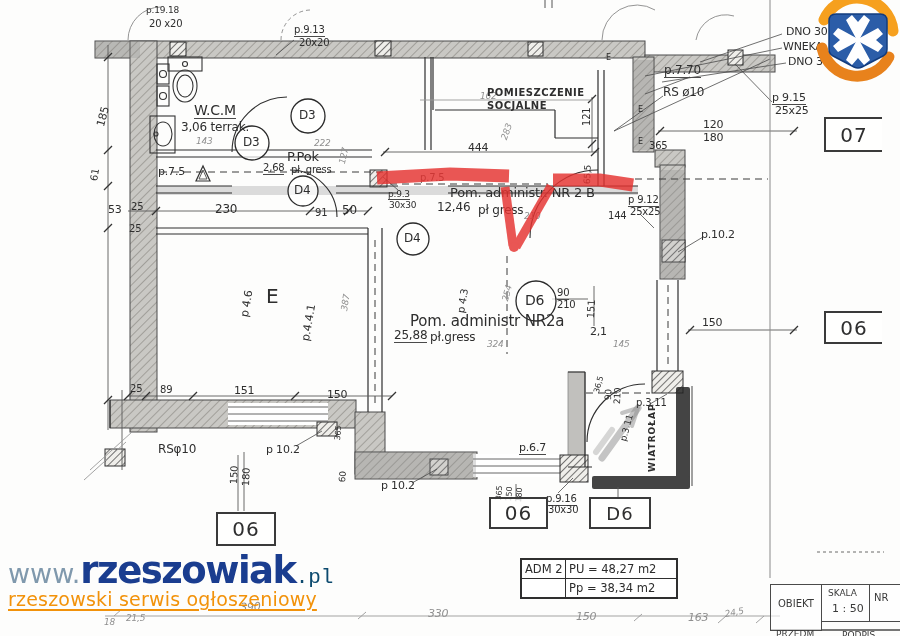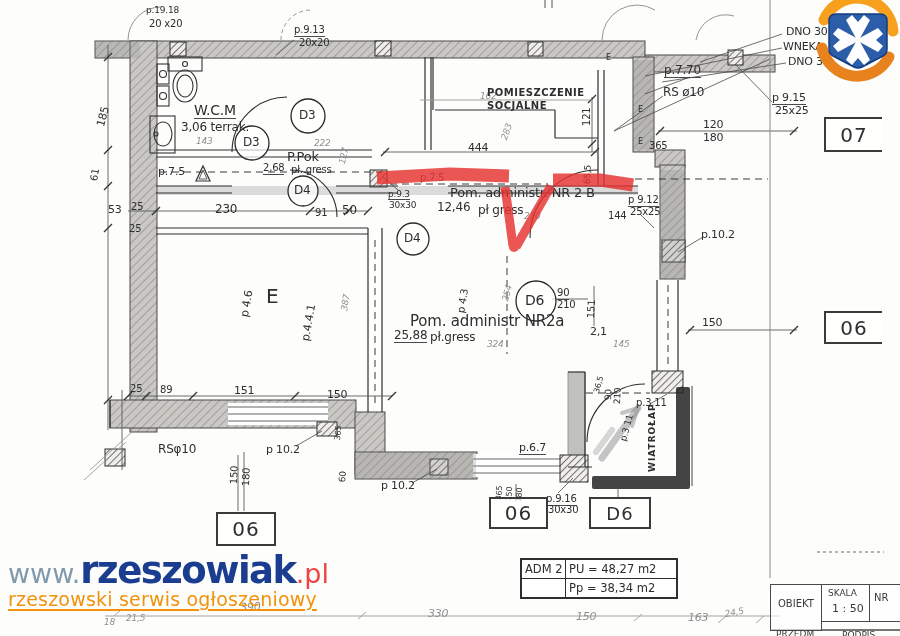--- a/index.html
+++ b/index.html
@@ -23,21 +23,21 @@
   .area-table .cell{font-size:11.5px;padding:2px 3px;color:#2c2c2c;white-space:nowrap;}
   .at-id{border-right:1.5px solid #2f2f2f;text-align:center;}
   .at-r1{border-bottom:1.5px solid #2f2f2f;}
   .at-id2{border-right:1.5px solid #2f2f2f;}
   .titleblock{position:absolute;z-index:2;}
   .tb-cell{position:absolute;border:1.5px solid #4a4a4a;background:rgba(255,255,255,.6);}
   .tb-text{position:absolute;font-size:10px;color:#3a3a3a;white-space:nowrap;}
   .watermark{position:absolute;left:8px;top:552px;z-index:5;line-height:1;}
   .wm-www{font-size:27px;color:#8099ad;}
   .wm-brand{font-size:37px;font-weight:bold;color:#1a3d8f;letter-spacing:-1.5px;}
-  .wm-tld{font-size:27px;color:#ef4444;}
+  .wm-tld{font-size:21px;color:#0c4a6e;font-family:Liberation Mono, monospace;}
   .wm-tag{font-size:19px;color:#f2920a;margin-top:1px;text-decoration:underline;
       text-decoration-thickness:2px;text-underline-offset:3px;letter-spacing:0.2px;}
 </style>
 </head>
 <body>
 
 <div class="page">
 
 <svg class="plan-svg" width="900" height="636" viewBox="0 0 900 636">
   <defs>

